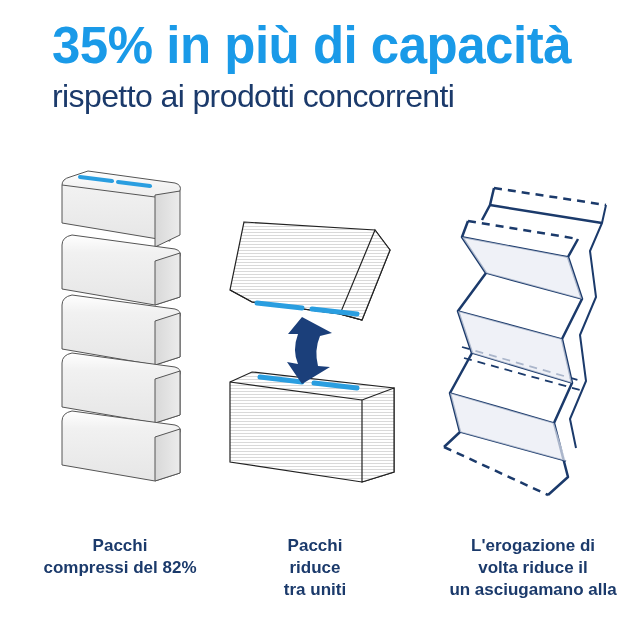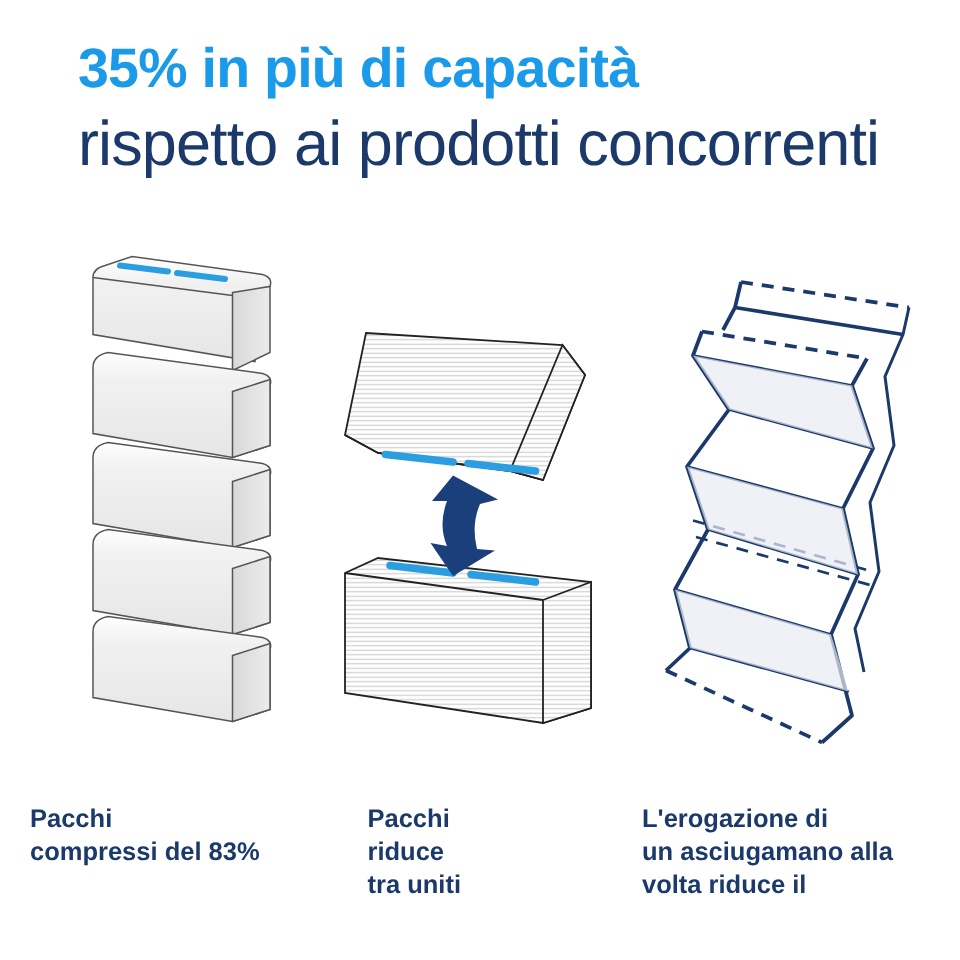--- a/index.html
+++ b/index.html
@@ -1,22 +1,22 @@
 <!DOCTYPE html>
 <html><head>
   <meta charset="utf-8">
   <style>
     html, body { margin: 0; padding: 0; background: #ffffff; }
     body { width: 640px; height: 640px; position: relative; overflow: hidden;
            font-family: "Liberation Sans", sans-serif; }
-    .headline { position: absolute; left: 52px; top: 22px; font-size: 37px; font-weight: bold;
+    .headline { position: absolute; left: 52px; top: 22px; font-size: 51px; font-weight: bold;
                 color: #1a9ae8; letter-spacing: -0.5px; white-space: nowrap; line-height: 48px; }
-    .subhead { position: absolute; left: 52px; top: 72px; font-size: 42px; font-weight: normal;
+    .subhead { position: absolute; left: 52px; top: 72px; font-size: 32px; font-weight: normal;
                color: #1b3a6b; letter-spacing: -0.6px; white-space: nowrap; line-height: 48px; }
-    .caption { position: absolute; top: 535px; text-align: left; color: #1b3a6b;
+    .caption { position: absolute; top: 535px; text-align: center; color: #1b3a6b;
                font-size: 17px; font-weight: bold; line-height: 22px; }
     .caption span { display: block; }
     svg { position: absolute; }
   </style>
 </head>
 <body>
 
 <div class="headline">35% in più di capacità</div>
 <div class="subhead">rispetto ai prodotti concorrenti</div>
 
@@ -100,24 +100,24 @@
   </g>
   <g fill="#e8ebf3">
     <path d="M32 62 L138 82 L152 124 L56 98 Z" opacity="0.7"></path>
     <path d="M28 136 L132 164 L142 208 L42 178 Z" opacity="0.7"></path>
     <path d="M20 218 L124 248 L136 286 L30 257 Z" opacity="0.7"></path>
   </g>
 </svg>
 
 <div class="caption" style="left:20px; width:200px;">
   <span>Pacchi</span>
-  <span>compressi del 83%</span>
+  <span>compressi del 82%</span>
 </div>
 <div class="caption" style="left:245px; width:140px;">
   <span>Pacchi</span>
   <span>riduce</span>
   <span>tra uniti</span>
 </div>
 <div class="caption" style="left:428px; width:210px;">
   <span>L'erogazione di</span>
+  <span>volta riduce il</span>
   <span>un asciugamano alla</span>
-  <span>volta riduce il</span>
 </div>
 
 </body></html>

